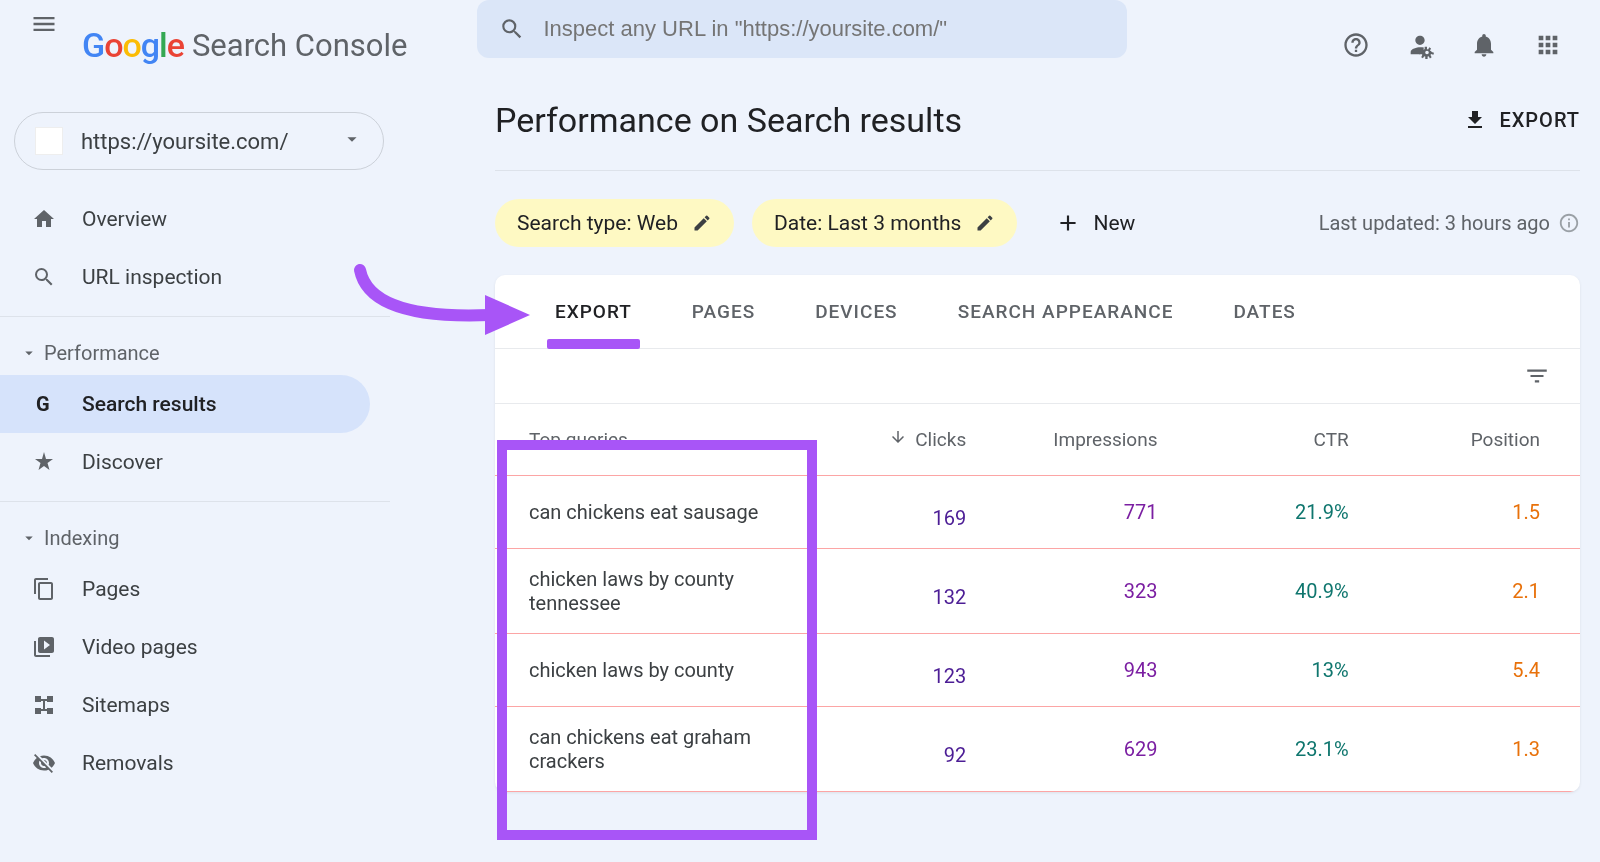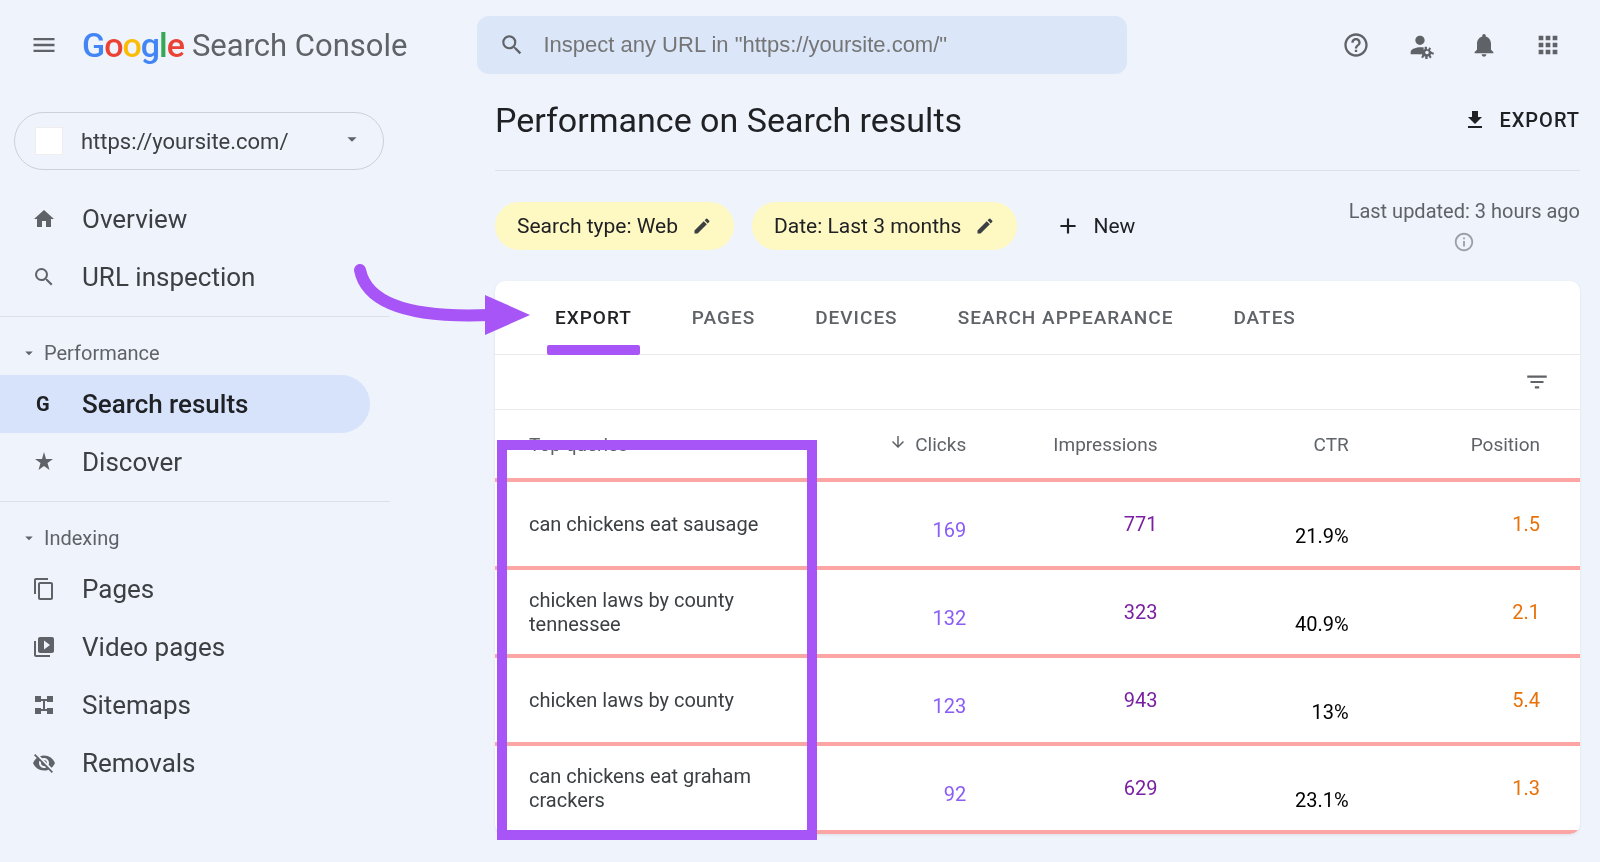--- a/index.html
+++ b/index.html
@@ -7,21 +7,20 @@
     font-family: 'Google Sans', Roboto, Arial, sans-serif;
     background: #eef3fc;
     color: #202124;
     overflow: hidden;
     width: 1600px;
     height: 862px;
   }
   
   .header {
     display: flex;
-    align-items: center;
     height: 90px;
     padding: 0 20px;
   }
   .menu-btn {
     width: 48px; height: 48px;
     display:flex;align-items:center;justify-content:center;
     cursor:pointer;border-radius:50%;
   }
   .menu-btn svg{width:28px;height:28px;fill:#5f6368;}
   .logo-wrap{display:flex;align-items:center;margin-left:14px;}
@@ -61,21 +60,21 @@
   .nav-item{
     height:58px;display:flex;align-items:center;
     padding-left:30px;cursor:pointer;
     border-radius:0 30px 30px 0;
     margin-right:20px;
   }
   .nav-item.active{background:#d6e3fb;}
   .nav-icon{width:28px;height:28px;margin-right:24px;display:flex;align-items:center;justify-content:center;}
   .nav-icon svg{width:24px;height:24px;fill:#5f6368;}
   .nav-item.active .nav-icon svg{fill:#202124;}
-  .nav-label{font-size:26px;color:#3c4043;}
+  .nav-label{font-size:21px;color:#3c4043;}
   .nav-item.active .nav-label{font-weight:500;color:#202124;}
   .nav-section{
     display:flex;align-items:center;padding:14px 20px 10px 20px;
     cursor:pointer;
   }
   .nav-section svg{width:18px;height:18px;fill:#5f6368;margin-right:6px;}
   .nav-section-label{font-size:20px;color:#5f6368;}
   .divider{height:1px;background:#dde2ea;margin:10px 0;}
   
   
@@ -92,21 +91,21 @@
   .filter-row{display:flex;align-items:center;gap:18px;margin-bottom:28px;}
   .chip{
     background:#fef9c3;border-radius:26px;padding:12px 22px;
     display:flex;align-items:center;gap:14px;cursor:pointer;
     font-size:21px;color:#202124;
   }
   .chip svg{width:20px;height:20px;fill:#3c4043;}
   .new-btn{display:flex;align-items:center;gap:12px;cursor:pointer;margin-left:20px;}
   .new-btn svg{width:26px;height:26px;fill:#202124;}
   .new-label{font-size:21px;text-align:center;}
-  .updated{margin-left:auto;font-size:20px;color:#5f6368;display:flex;align-items:center;gap:8px;flex-direction:column;}
+  .updated{margin-left:auto;font-size:20px;color:#5f6368;display:flex;align-items:center;gap:8px;}
   .updated svg{width:22px;height:22px;fill:#9aa0a6;}
   
   .card{
     background:#fff;border-radius:10px;
     box-shadow:0 1px 3px rgba(0,0,0,0.08);
     overflow:hidden;
   }
   .tabs{
     display:flex;height:74px;align-items:center;
     border-bottom:1px solid #e8eaed;padding:0 60px;gap:60px;
@@ -119,31 +118,31 @@
   }
   .tab.active{color:#202124;}
   .tab.active::after{
     content:'';position:absolute;bottom:-1px;left:-8px;right:-8px;
     height:10px;background:#a855f7;border-radius:2px;
   }
   .filter-icon-row{display:flex;justify-content:flex-end;padding:14px 30px 14px 0;border-bottom:1px solid #e8eaed;}
   .filter-icon-row svg{width:26px;height:26px;fill:#5f6368;cursor:pointer;}
   
   .data-table{width:100%;}
-  .t-header,.t-row{display:flex;align-items:center;border-bottom:4px solid #fca5a5;}
+  .t-header,.t-row{display:flex;align-items:center;border-bottom:1px solid #fca5a5;}
   .t-header{height:72px;}
   .t-row{min-height:72px;padding:18px 0;}
   .col-query{flex:0 0 320px;padding-left:34px;padding-right:20px;font-size:20px;color:#3c4043;}
   .col-num{flex:1;text-align:right;padding-right:40px;font-size:20px;}
   .t-header .col-query{font-size:19px;color:#5f6368;}
   .t-header .col-num{font-size:19px;color:#5f6368;display:flex;justify-content:flex-end;align-items:center;gap:8px;}
   .sort-arrow svg{width:18px;height:18px;fill:#5f6368;}
-  .c-clicks{color:#8b5cf6;margin-top:12px;}
+  .c-clicks{color:#4c1d95;margin-top:12px;}
   .c-impr{color:#7b1fa2;}
-  .c-ctr{color:#000000;margin-top:24px;}
+  .c-ctr{color:#0f766e;}
   .c-pos{color:#e8710a;}
   
   .highlight-box{
     position:absolute;
     border:10px solid #a855f7;
     pointer-events:none;
   }
   .arrow-annotation{
     position:absolute;pointer-events:none;
   }

